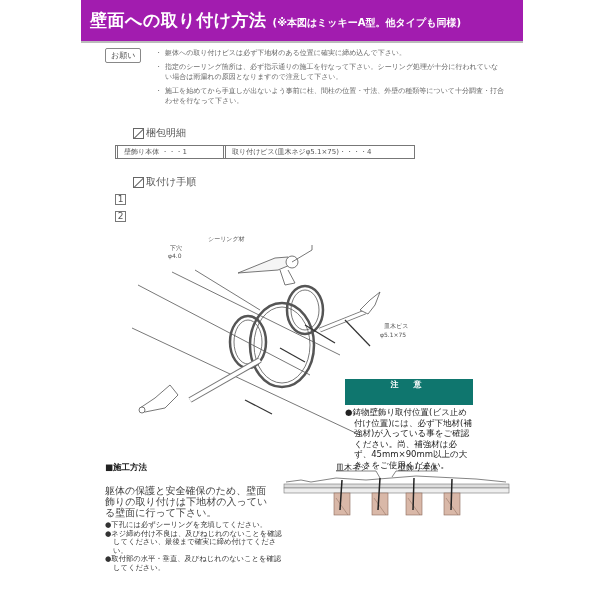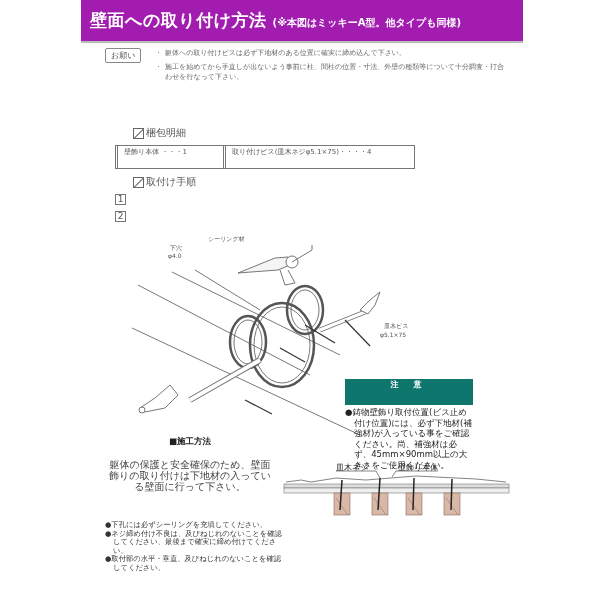--- a/index.html
+++ b/index.html
@@ -11,56 +11,57 @@
   .request { position: absolute; left: 105px; top: 48px; width: 400px; font-size: 7px; color: #666; }
   .request .tag { position: absolute; left: 0; top: 0; border: 1px solid #888; border-radius: 2px; padding: 1px 5px; font-size: 8px; color: #555; }
   .request ul { position: absolute; left: 50px; top: 0; list-style: none; width: 350px; }
   .request li { position: relative; padding-left: 10px; line-height: 10px; margin-bottom: 4px; }
   .request li::before { content: "・"; position: absolute; left: 0; }
 
   .sec-head { position: absolute; font-size: 10px; color: #555; display: flex; align-items: center; padding-left: 32px; }
   .sec-head .box { width: 11px; height: 11px; border: 1px solid #666; margin-right: 2px; position: relative; overflow: hidden; }
   .sec-head .box::after { content: ""; position: absolute; left: -3px; top: 4px; width: 16px; height: 1px; background: #666; transform: rotate(-45deg); }
 
-  .pack-table { position: absolute; left: 115px; top: 145px; width: 300px; height: 24px; border: 1px solid #777; border-left: 3px double #777; display: flex; font-size: 7px; color: #555; }
+  .pack-table { position: absolute; left: 115px; top: 145px; width: 300px; height: 14px; border: 1px solid #777; border-left: 3px double #777; display: flex; font-size: 7px; color: #555; }
   .pack-table .cell { padding: 2px 6px; line-height: 9px; }
   .pack-table .cell:first-child { width: 108px; border-right: 3px double #777; }
 
   .steps { position: absolute; left: 115px; top: 194px; font-size: 7px; color: #555; }
   .step { display: flex; align-items: center; margin-bottom: 6px; }
   .step .num { width: 11px; height: 11px; border: 1px solid #777; font-size: 9px; line-height: 9px; text-align: center; margin-right: 4px; color: #555; }
 
   .diagram { position: absolute; left: 130px; top: 230px; width: 290px; height: 220px; }
   .diag-label { position: absolute; font-size: 6px; color: #555; }
 
   .caution { position: absolute; left: 345px; top: 379px; width: 128px; }
   .caution .bar { background: #0f766e; color: #fff; font-size: 8px; font-weight: bold; text-align: center; height: 26px; line-height: 11px; letter-spacing: 6px; }
   .caution .text { font-size: 8.5px; line-height: 10.5px; color: #222; margin-top: 2px; padding-left: 9px; text-indent: -9px; }
 
-  .method { position: absolute; left: 105px; top: 436px; width: 170px; text-align: center; }
+  .method { position: absolute; left: 105px; top: 462px; width: 170px; }
   .method .h { font-size: 8.5px; font-weight: bold; color: #222; }
   .method .p { font-size: 10px; line-height: 11px; color: #444; margin-top: 11px; }
   .notes { position: absolute; left: 105px; top: 521px; width: 180px; list-style: none; }
   .notes li { font-size: 7.3px; line-height: 8.6px; color: #333; padding-left: 8px; text-indent: -8px; margin-bottom: 0px; }
 
   .cross { position: absolute; left: 276px; top: 460px; width: 240px; height: 70px; }
   .cross-label { position: absolute; font-size: 8px; color: #222; }
 </style>
 </head>
 <body>
 
 <div class="header">
   <span class="title">壁面への取り付け方法</span>
   <span class="subtitle">(※本図はミッキーA型。他タイプも同様)</span>
 </div>
 
 <div class="request">
   <span class="tag">お願い</span>
   <ul>
     <li>躯体への取り付けビスは必ず下地材のある位置に確実に締め込んで下さい。</li>
+    <li>指定のシーリング箇所は、必ず指示通りの施工を行なって下さい。シーリング処理が十分に行われていない場合は雨漏れの原因となりますので注意して下さい。</li>
     <li>施工を始めてから手直しが出ないよう事前に柱、間柱の位置・寸法、外壁の種類等について十分調査・打合わせを行なって下さい。</li>
   </ul>
 </div>
 
 <div class="sec-head" style="left:101px;top:126px;">
   <span class="box"></span>
   <span>梱包明細</span>
 </div>
 <div class="pack-table">
   <div class="cell">壁飾り本体 ・・・1</div>

